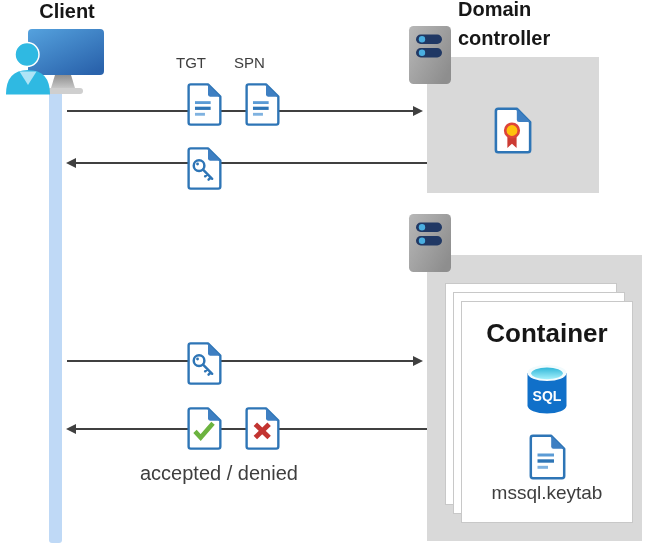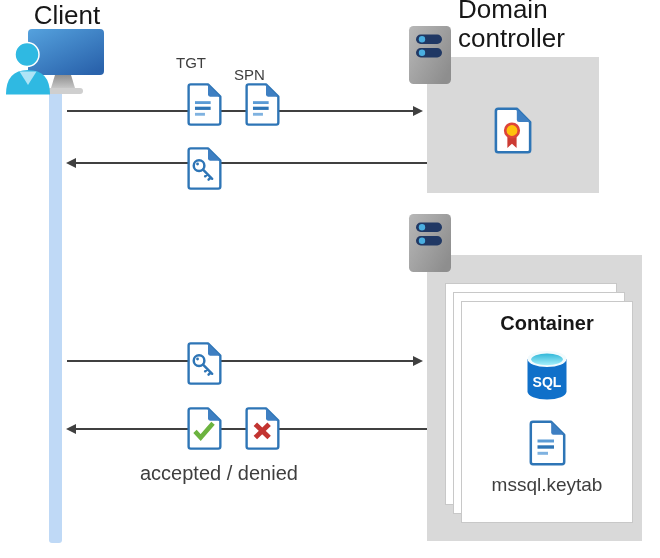--- a/index.html
+++ b/index.html
@@ -7,36 +7,36 @@
     --check-green:#6CB33F; --cross-red:#C23431;
     --rosette-yellow:#FFC10D; --rosette-red:#DD4439; --ribbon-red:#CC3B33;
     --sql-blue:#1070C9; --server-navy:#203864; --server-dot:#4AAEE0;
     --box-gray:#D9D9D9; --lifeline-blue:#BFD9F6; --arrow-gray:#404040;
     --person-cyan:#2FB9E2; --text-dark:#171717; --text-gray:#3E3E3E;
   }
   *{box-sizing:border-box;margin:0;padding:0}
   body{background:#fff;font-family:"Liberation Sans",sans-serif}
   .stage{position:relative;width:660px;height:558px;background:#fff;overflow:hidden}
   .abs{position:absolute}
-  .bold-label{font-size:26px;font-weight:400;color:var(--text-dark)}
+  .bold-label{font-size:20px;font-weight:700;color:var(--text-dark)}
   .gray-label{color:var(--text-gray)}
   .lifeline{left:49px;top:91px;width:13px;height:452px;background:var(--lifeline-blue);border-radius:0 0 3px 3px}
   .gbox{background:var(--box-gray)}
   .dc-box{left:427px;top:57px;width:172px;height:136px}
   .lx-box{left:427px;top:255px;width:215px;height:286px}
   .msg-arrow{position:absolute;height:2px;background:var(--arrow-gray)}
   .msg-arrow.head-right::after{content:"";position:absolute;right:-10px;top:50%;transform:translateY(-50%);
     border-left:10px solid var(--arrow-gray);border-top:5px solid transparent;border-bottom:5px solid transparent}
   .msg-arrow.head-left::before{content:"";position:absolute;left:-10px;top:50%;transform:translateY(-50%);
     border-right:10px solid var(--arrow-gray);border-top:5px solid transparent;border-bottom:5px solid transparent}
   .ticket-label{font-size:15px;text-align:left;width:56px}
   .paper{position:absolute;width:172px;height:222px;background:#fff;border:1px solid #C8C8C8}
   .paper-front{display:flex;flex-direction:column;align-items:center}
-  .container-title{margin-top:10px;font-size:20px;font-weight:700;color:var(--text-dark)}
-  .keytab-label{margin-top:6px;font-size:19px;color:var(--text-gray)}
+  .container-title{margin-top:16px;font-size:26px;font-weight:700;color:var(--text-dark)}
+  .keytab-label{font-size:19px;color:var(--text-gray)}
   .result-label{left:140px;top:462px;width:186px;text-align:left;font-size:20px}
   .dc-label{left:458px;top:-5px;width:112px;line-height:29px}
   .lx-label{left:461px;top:218px}
   .client-label{left:21px;top:0;width:92px;text-align:center}
   
   .doc-body{fill:#fff;stroke:var(--doc-blue);stroke-width:2.5;stroke-linejoin:round}
   .doc-fold{fill:var(--doc-fold)}
   .stripe1{fill:#5B9BD5}.stripe2{fill:#2E75B6}.stripe3{fill:#7FB2E0}
   .key-stroke{stroke:var(--doc-blue);stroke-width:2.6;fill:none;stroke-linecap:round}
   .key-fill{fill:var(--doc-blue)}
@@ -85,21 +85,21 @@
   <svg class="abs" style="left:4px;top:26px" width="102" height="70" viewBox="0 0 102 70">
     <rect x="24" y="3" width="76" height="46" rx="4" fill="url(#gMon)"></rect>
     <polygon points="51,49 67,49 71,62 47,62" fill="url(#gStand)"></polygon>
     <rect x="43" y="62" width="36" height="6" rx="3" fill="#CFCFCF"></rect>
     <path d="M2 68.5 Q2 44 24 44 Q46 44 46 68.5 Z" fill="#2FB9E2"></path>
     <path d="M15.5 45.5 L32.5 45.5 L24 59 Z" fill="#AEE4F6"></path>
     <circle cx="23" cy="28.5" r="12" fill="#2FB9E2" stroke="#fff" stroke-width="1.5"></circle>
   </svg>
 
   <div class="abs gray-label ticket-label" style="left:176px;top:54px">TGT</div>
-  <div class="abs gray-label ticket-label" style="left:234px;top:66px">SPN</div>
+  <div class="abs gray-label ticket-label" style="left:234px;top:54px">SPN</div>
 
   <svg class="abs" style="left:185px;top:81px" width="38" height="47" viewBox="0 0 40 48">
     <path class="doc-body" d="M6 2.8 H24.2 L37.2 15.8 V43 Q37.2 45.2 35 45.2 H6 Q3.8 45.2 3.8 43 V5 Q3.8 2.8 6 2.8 Z"></path>
     <path class="doc-fold" d="M24.2 2.8 L37.2 15.8 H26.4 Q24.2 15.8 24.2 13.6 Z"></path>
     <rect class="stripe1" x="10.5" y="20.5" width="16.5" height="3"></rect>
     <rect class="stripe2" x="10.5" y="26.3" width="16.5" height="3.4"></rect>
     <rect class="stripe3" x="10.5" y="32.8" width="10.5" height="3"></rect>
   </svg>
 
   <svg class="abs" style="left:243px;top:81px" width="38" height="47" viewBox="0 0 40 48">

